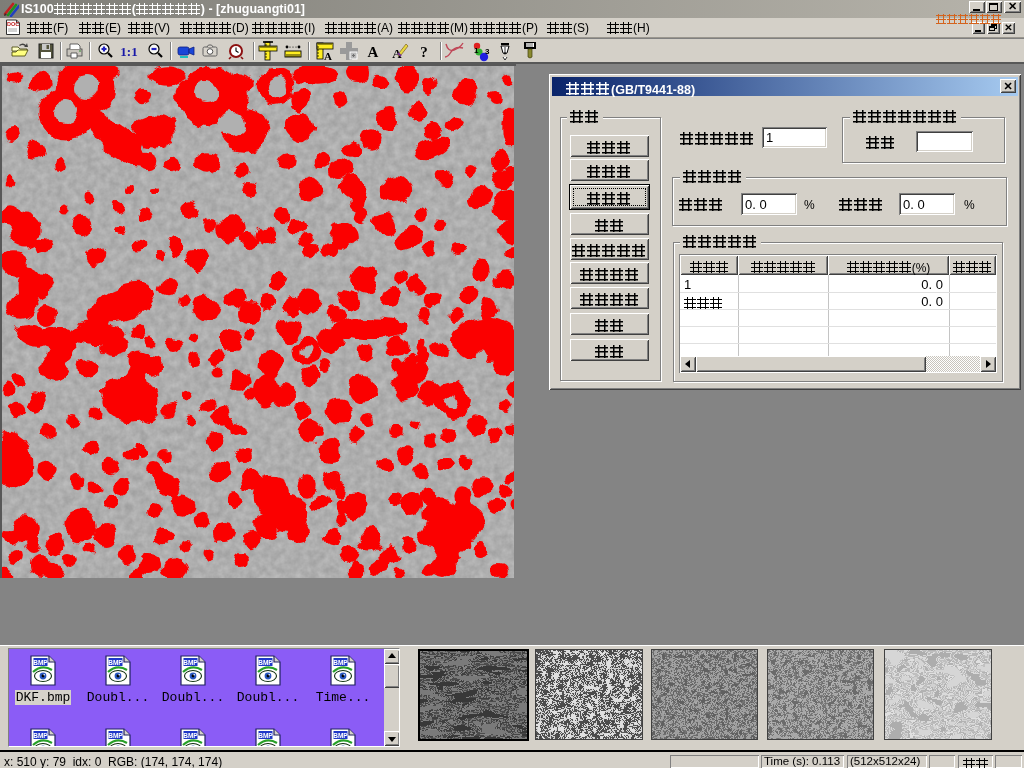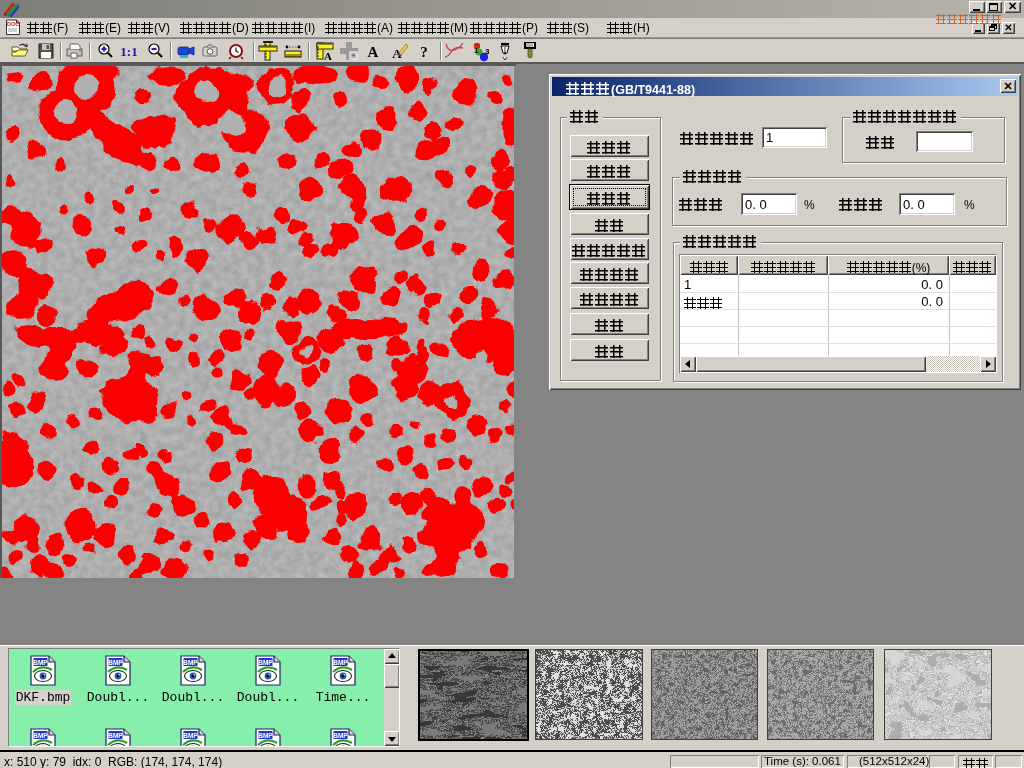--- a/index.html
+++ b/index.html
@@ -29,20 +29,21 @@
 
 <div class="abs" style="left:0;top:0;width:1024px;height:18px;background:linear-gradient(90deg,#7e7d77,#b7b4ab)">
  <svg class="abs" style="left:3px;top:1px" width="16" height="16" viewBox="0 0 16 16">
   <g stroke-width="2.6" fill="none" stroke-linecap="round">
    <path d="M2,13 L10,3" stroke="#c02020"></path>
    <path d="M5,14 L13,4" stroke="#209020"></path>
    <path d="M8,15 L16,5" stroke="#2040c0"></path>
   </g>
       <path d="M1,15 l3,-1 -2,-2 z" fill="#303030"></path>
  </svg>
+ <div class="abs" style="left:21px;top:2px;font-weight:bold;font-size:12.5px;color:#fff;white-space:nowrap">IS100<i class="g w"></i><i class="g w"></i><i class="g w"></i><i class="g w"></i><i class="g w"></i><i class="g w"></i>(<i class="g w"></i><i class="g w"></i><i class="g w"></i><i class="g w"></i><i class="g w"></i>) - [zhuguangti01]</div>
  <div class="abs btn" style="left:969px;top:1px;width:16px;height:12px">
       <div class="abs" style="left:4px;top:8px;width:7px;height:2px;background:#000"></div>
     </div>
  <div class="abs btn" style="left:986px;top:1px;width:16px;height:12px">
       <div class="abs" style="left:3px;top:2px;width:9px;height:8px;border:1px solid #000;border-top-width:2px"></div>
     </div>
  <div class="abs btn" style="left:1004px;top:1px;width:17px;height:12px;font:bold 11px 'Liberation Sans';text-align:center;line-height:11px">✕</div>
 </div>
 
 <div class="abs face" style="left:0;top:18px;width:1024px;height:20px;border-bottom:1px solid #9a968e">
@@ -596,21 +597,21 @@
      <div class="abs" style="left:16px;top:0;width:284px;height:16px;background:repeating-conic-gradient(#fff 0% 25%,#c8c4bc 0% 50%) 0 0/2px 2px"></div>
      <div class="abs btn" style="left:16px;top:0;width:230px;height:16px"></div>
      <div class="abs btn" style="left:300px;top:0;width:16px;height:16px"><svg width="16" height="16">
             <path d="M6,4 l5,4 -5,4 z" fill="#000"></path>
           </svg></div>
    </div>
  </div>
 </div>
 
 <div class="abs face" style="left:0;top:645px;width:1024px;height:105px;border-top:1px solid #fff"></div>
-<div class="abs" style="left:8px;top:648px;width:392px;height:99px;border:1px solid;border-color:#808080 #fff #fff #808080;background:#86efac;overflow:hidden">
+<div class="abs" style="left:8px;top:648px;width:392px;height:99px;border:1px solid;border-color:#808080 #fff #fff #808080;background:#8b5cf6;overflow:hidden">
   <div class="abs" style="left:0;top:0;width:374px;height:97px;overflow:hidden">
       <svg class="abs" style="left:21px;top:6px" width="26" height="31" viewBox="0 0 26 31">
 <path d="M1,1 h18 l6,6 v23 h-24 z" fill="#fff" stroke="#202060" stroke-width="1.2"></path>
 <path d="M19,1 v6 h6" fill="#d4d0c8" stroke="#202060" stroke-width="1.2"></path>
 <rect x="3.5" y="3" width="14" height="8" fill="#2038c8"></rect>
 <text x="10.5" y="9.5" font-size="6.5" font-weight="bold" fill="#fff" text-anchor="middle" font-family="Liberation Sans">BMP</text>
 <path d="M3,17 q9,-8 19,-2" fill="none" stroke="#28a028" stroke-width="2.2"></path>
 <ellipse cx="13" cy="21" rx="8.5" ry="5.5" fill="#fff" stroke="#103010" stroke-width="1.1"></ellipse>
 <circle cx="13" cy="21" r="3.4" fill="#2858c0"></circle>
 <circle cx="13" cy="21" r="1.4" fill="#000"></circle>
@@ -793,18 +794,18 @@
           <feFuncG type="discrete" tableValues="0.68 0.85 0.72 0.86 0.75 0.82 0.7 0.88 0.76 0.84"></feFuncG>
           <feFuncB type="discrete" tableValues="0.68 0.85 0.72 0.86 0.75 0.82 0.7 0.88 0.76 0.84"></feFuncB>
         </feComponentTransfer>
       </filter>
 </defs>
 </svg>
 
 <div class="abs face" style="left:0;top:750px;width:1024px;height:28px;border-top:2px solid #000000">
   <div class="abs" style="left:4px;top:3px;font-size:12px;color:#000">x: 510 y: 79&nbsp;&nbsp;idx: 0&nbsp;&nbsp;RGB: (174, 174, 174)</div>
   <div class="abs sunk1 face" style="left:670px;top:3px;width:89px;height:13px"></div>
-  <div class="abs sunk1 face" style="left:761px;top:3px;width:83px;height:13px;font-size:11.5px;padding-left:3px">Time (s): 0.061</div>
-  <div class="abs sunk1 face" style="left:847px;top:3px;width:80px;height:13px;font-size:11.5px;padding-left:12px">(512x512x24)</div>
+  <div class="abs sunk1 face" style="left:761px;top:3px;width:83px;height:13px;font-size:11.5px;padding-left:3px">Time (s): 0.113</div>
+  <div class="abs sunk1 face" style="left:847px;top:3px;width:80px;height:13px;font-size:11.5px;padding-left:3px">(512x512x24)</div>
   <div class="abs sunk1 face" style="left:929px;top:3px;width:26px;height:13px"></div>
   <div class="abs sunk1 face" style="left:958px;top:3px;width:35px;height:13px;text-align:center"><i class="g" style="margin-top:1px"></i><i class="g" style="margin-top:1px"></i></div>
   <div class="abs sunk1 face" style="left:995px;top:3px;width:27px;height:13px"></div>
 </div>
 
 </body></html>

